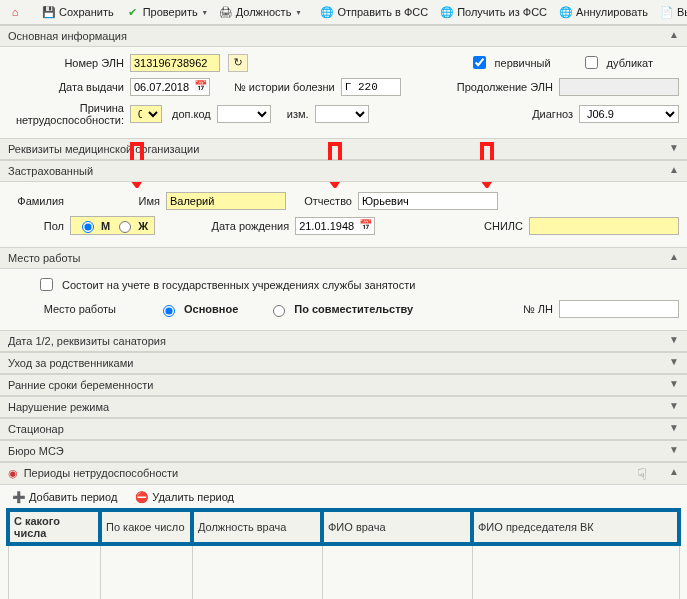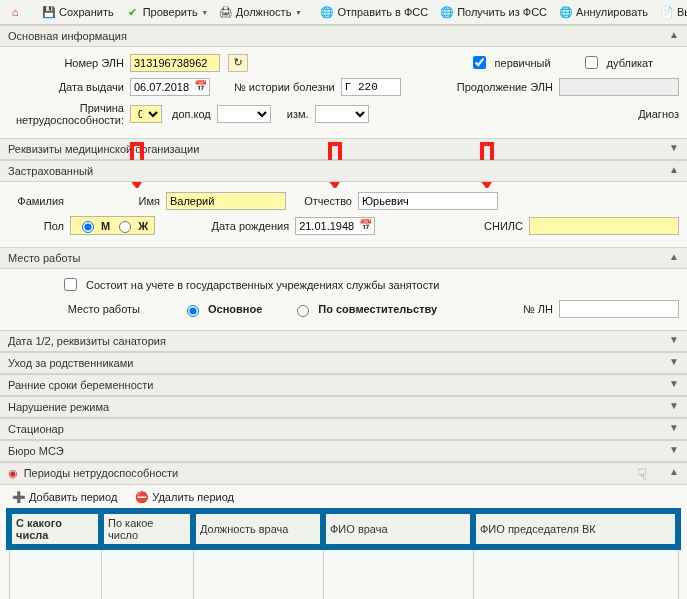--- a/index.html
+++ b/index.html
@@ -69,21 +69,21 @@
   .arrow {
     width:30px; height:42px; position:relative; display:inline-block;
   }
   .arrow svg { position:absolute; top:0; left:0; }
 
   
   table.periods {
     width:100%; border-collapse:collapse; font-size:11px;
   }
   table.periods th {
-    background:#f2f2ec; border:6px solid #0369a1;
+    background:#f2f2ec; border:4px solid #0369a1;
     font-weight:normal; padding:3px 4px; text-align:left; color:#333;
   }
   table.periods td {
     border:1px solid #d0d0c8; height:84px; vertical-align:top;
   }
   table.periods th:first-child { font-weight:bold; }
 
   .icon-btn {
     width:20px; height:18px;
     border:1px solid #c0c0b8; background:#fdf7c6;
@@ -160,20 +160,21 @@
   </div>
   <div class="row">
     <span class="lbl" style="width:116px; white-space:normal; line-height:12px">Причина нетрудоспособности:</span>
     <select class="sel yellow" style="width:32px"><option>01</option></select>
     <span class="lbl" style="margin-left:4px">доп.код</span>
     <select class="sel" style="width:54px"><option></option></select>
     <span class="lbl" style="margin-left:10px">изм.</span>
     <select class="sel" style="width:54px"><option></option></select>
     <span style="flex:1"></span>
     <span class="lbl">Диагноз</span>
+    <select class="sel" style="width:100px"><option>J06.9</option></select>
   </div>
 </div>
 
 <div class="sect" style="position:relative">
   <span>Реквизиты медицинской организации</span>
   <span class="collapser">▼</span>
 </div>
 
 <div style="position:relative;height:0;">
   <span class="arrow" style="position:absolute;left:120px;top:-18px">
@@ -218,21 +219,21 @@
     <span style="flex:1"></span>
     <span class="lbl">СНИЛС</span>
     <input type="text" class="txt yellow" style="width: 150px;" value="">
   </div>
 </div>
 
 <div class="sect">
   <span>Место работы</span>
   <span class="collapser">▲</span>
 </div>
-<div class="panel" style="padding-left:60px">
+<div class="panel" style="padding-left:36px">
   <div class="row">
     <input type="checkbox" class="chk" style="">
     <span>Состоит на учете в государственных учреждениях службы занятости</span>
   </div>
   <div class="row">
     <span class="lbl" style="width:80px">Место работы</span>
     <span style="width:30px"></span>
     <input type="radio" class="radio" name="wp" checked="" style="">
     <span style="font-weight:bold">Основное</span>
     <span style="width:18px"></span>

